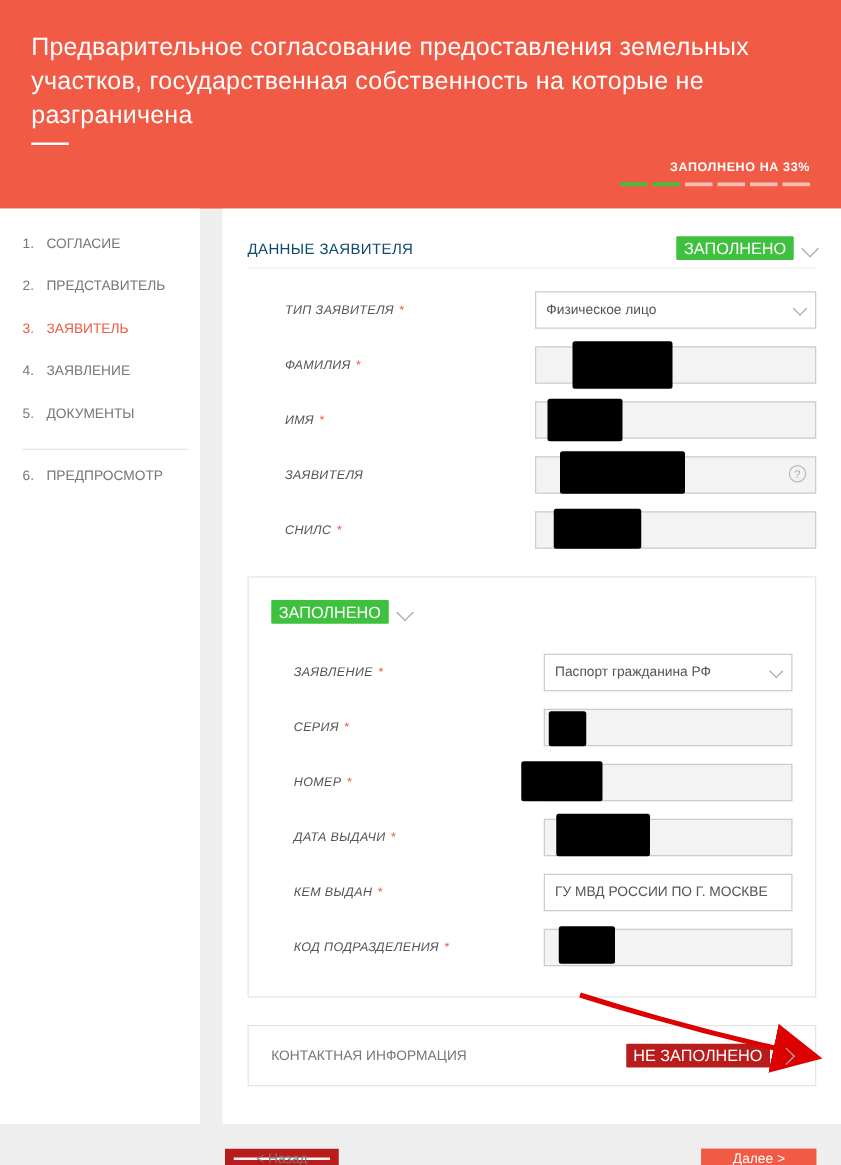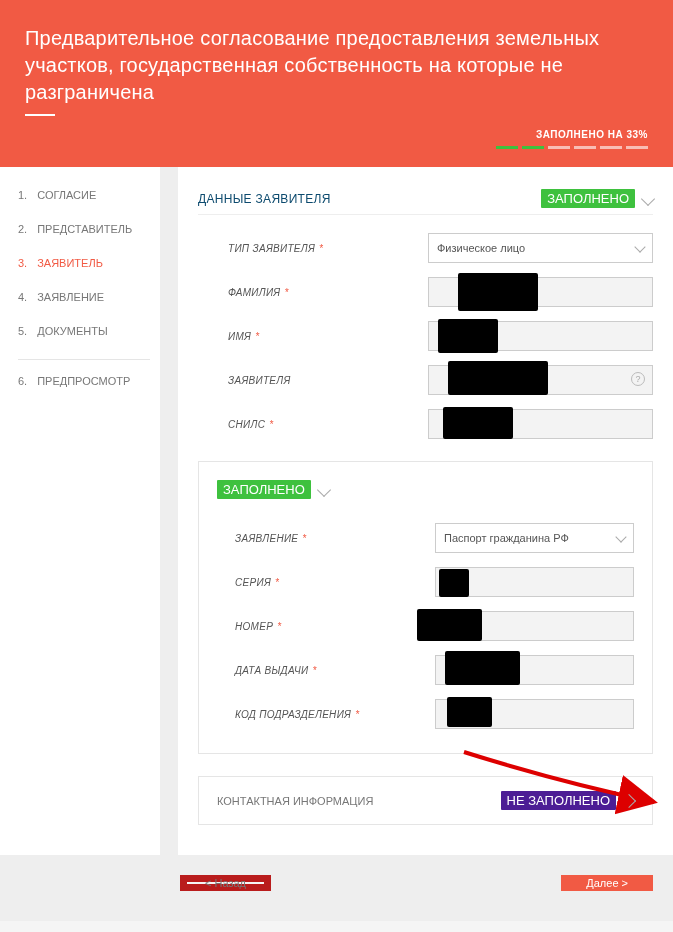--- a/index.html
+++ b/index.html
@@ -86,21 +86,21 @@
   letter-spacing: 0.3px;
   color: #0c4a6e;
 }
 .badge {
   font-size: 13px;
   color: #fff;
   padding: 2px 6px;
   border-radius: 1px;
 }
 .badge.green { background: #3ec13e; }
-.badge.gray { background: #4c1d95; }
+.badge.gray { background: #b91c1c; }
 .chevron {
   width: 10px; height: 10px;
   border-right: 1px solid #aaa;
   border-bottom: 1px solid #aaa;
   transform: rotate(45deg);
   margin-left: 8px;
 }
 .chevron.right { transform: rotate(-45deg); }
 .head-right { display: flex; align-items: center; }
 .form-row {
@@ -362,20 +362,26 @@
       <div class="form-row">
         <div class="form-label">
           <span>ДАТА ВЫДАЧИ</span><span class="req">*</span>
         </div>
         <div class="input-wrap">
           <input class="form-input gray" style="">
           <div class="redact" style="left:10px;top:-4px;width:75px;height:34px;"></div>
         </div>
       </div>
 
+      <div class="form-row">
+        <div class="form-label">
+          <span>КЕМ ВЫДАН</span><span class="req">*</span>
+        </div>
+        <input class="form-input" value="ГУ МВД РОССИИ ПО Г. МОСКВЕ" style="">
+      </div>
 
       <div class="form-row">
         <div class="form-label">
           <span>КОД ПОДРАЗДЕЛЕНИЯ</span><span class="req">*</span>
         </div>
         <div class="input-wrap">
           <input class="form-input gray" style="">
           <div class="redact" style="left:12px;top:-2px;width:45px;height:30px;"></div>
         </div>
       </div>

